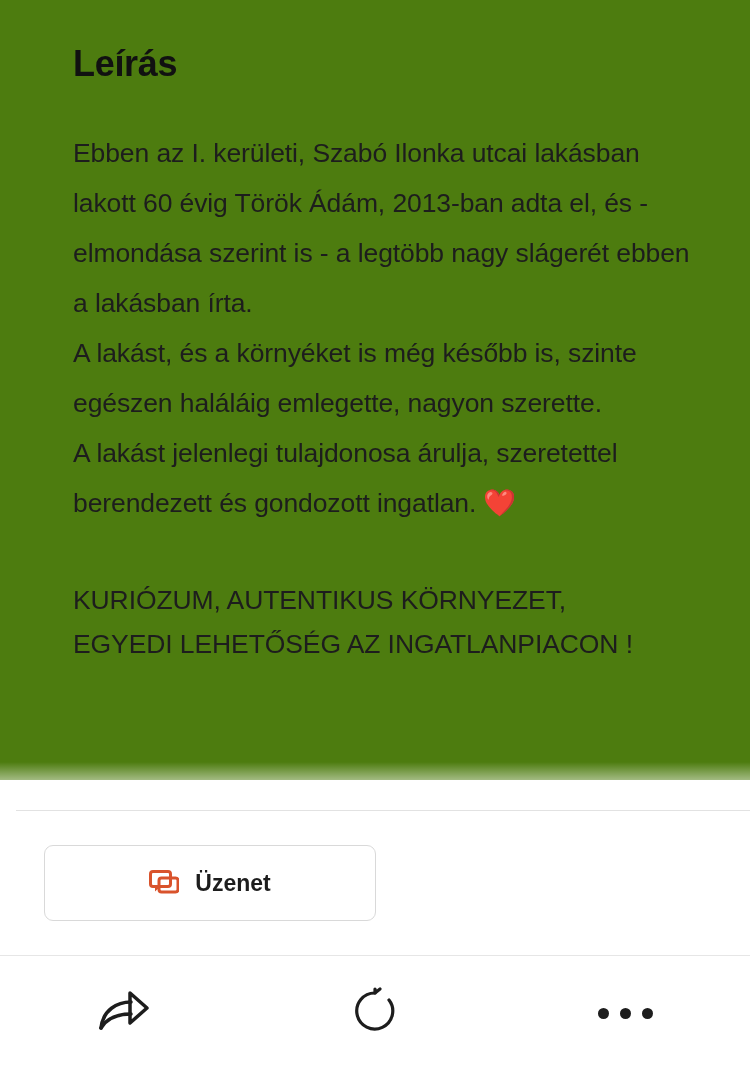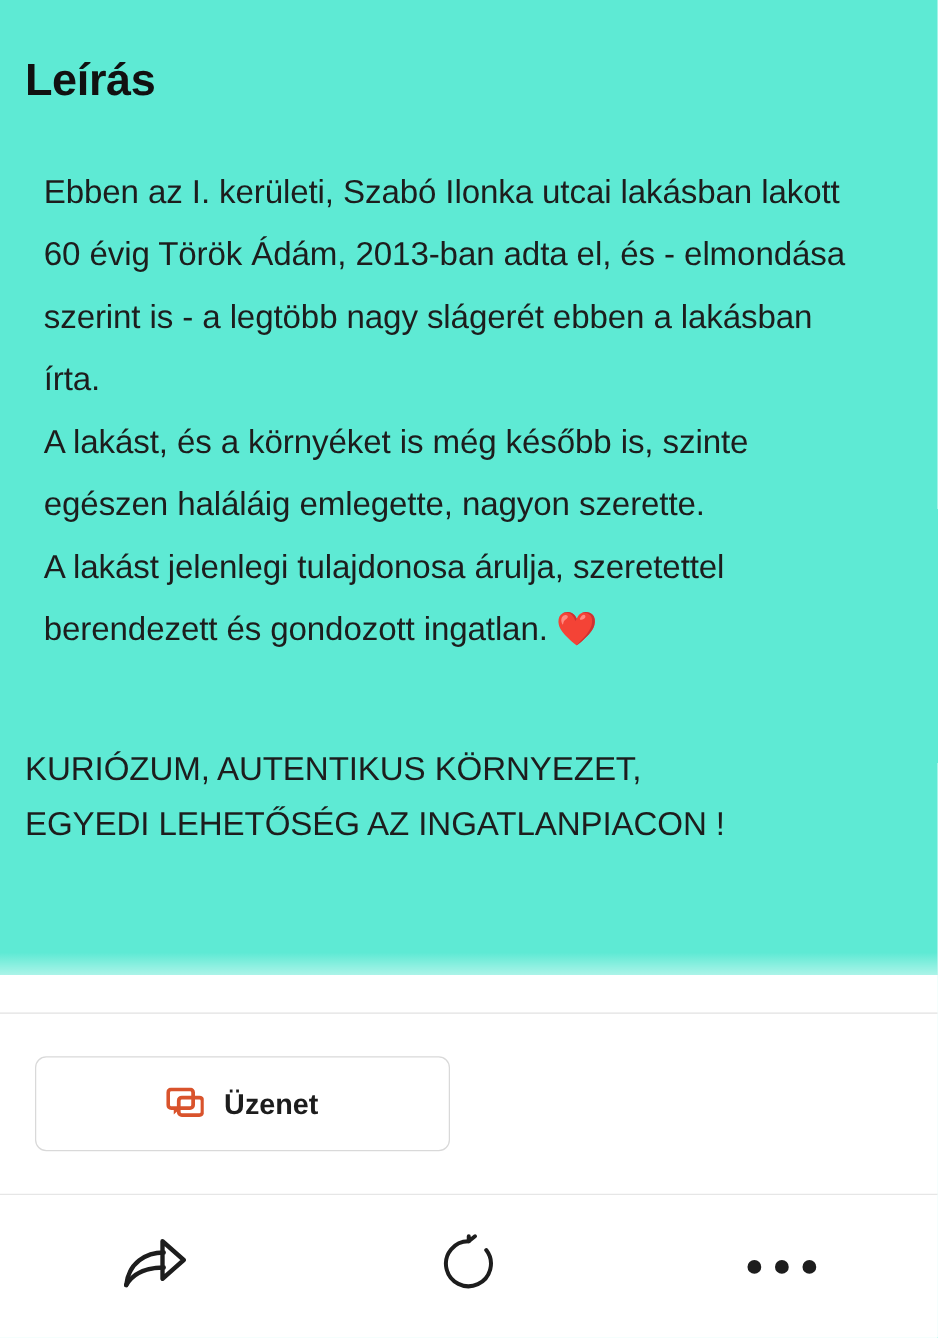--- a/index.html
+++ b/index.html
@@ -21,25 +21,25 @@
     height: 1070px;
     display: flex;
     flex-direction: column;
     background: #ffffff;
     position: relative;
   }
 
   
   .content {
     flex: 0 0 auto;
-    padding: 36px 48px 0 20px;
+    padding: 36px 48px 0 73px;
     overflow: hidden;
     height: 780px;
     box-sizing: border-box;
-    background: #5eead4;
+    background: #4d7c0f;
   }
 
   .section-title {
     font-size: 36px;
     font-weight: bold;
     letter-spacing: -0.3px;
     color: #111111;
     margin: 8px 0 44px 0;
     line-height: 1.1;
   }
@@ -54,40 +54,40 @@
   }
 
   .spacer-gap {
     height: 50px;
   }
 
   .desc-upper {
     font-size: 26.5px;
     line-height: 50px;
     color: #1d1d1d;
-    margin: 15px;
+    margin: 0;
     white-space: pre-line;
     letter-spacing: -0.1px;
   }
 
   
   .content-fade {
     position: absolute;
     left: 0;
     right: 0;
     top: 762px;
     height: 48px;
     background: linear-gradient(to bottom, rgba(255,255,255,0) 0%, #ffffff 78%);
     pointer-events: none;
   }
 
   
   .action-bar {
     position: absolute;
-    left: 0;
+    left: 16px;
     right: 0;
     top: 810px;
     height: 145px;
     background: #ffffff;
     border-top: 1px solid #e2e2e2;
     display: flex;
     align-items: center;
     gap: 30px;
     padding: 0 28px;
     box-sizing: border-box;

